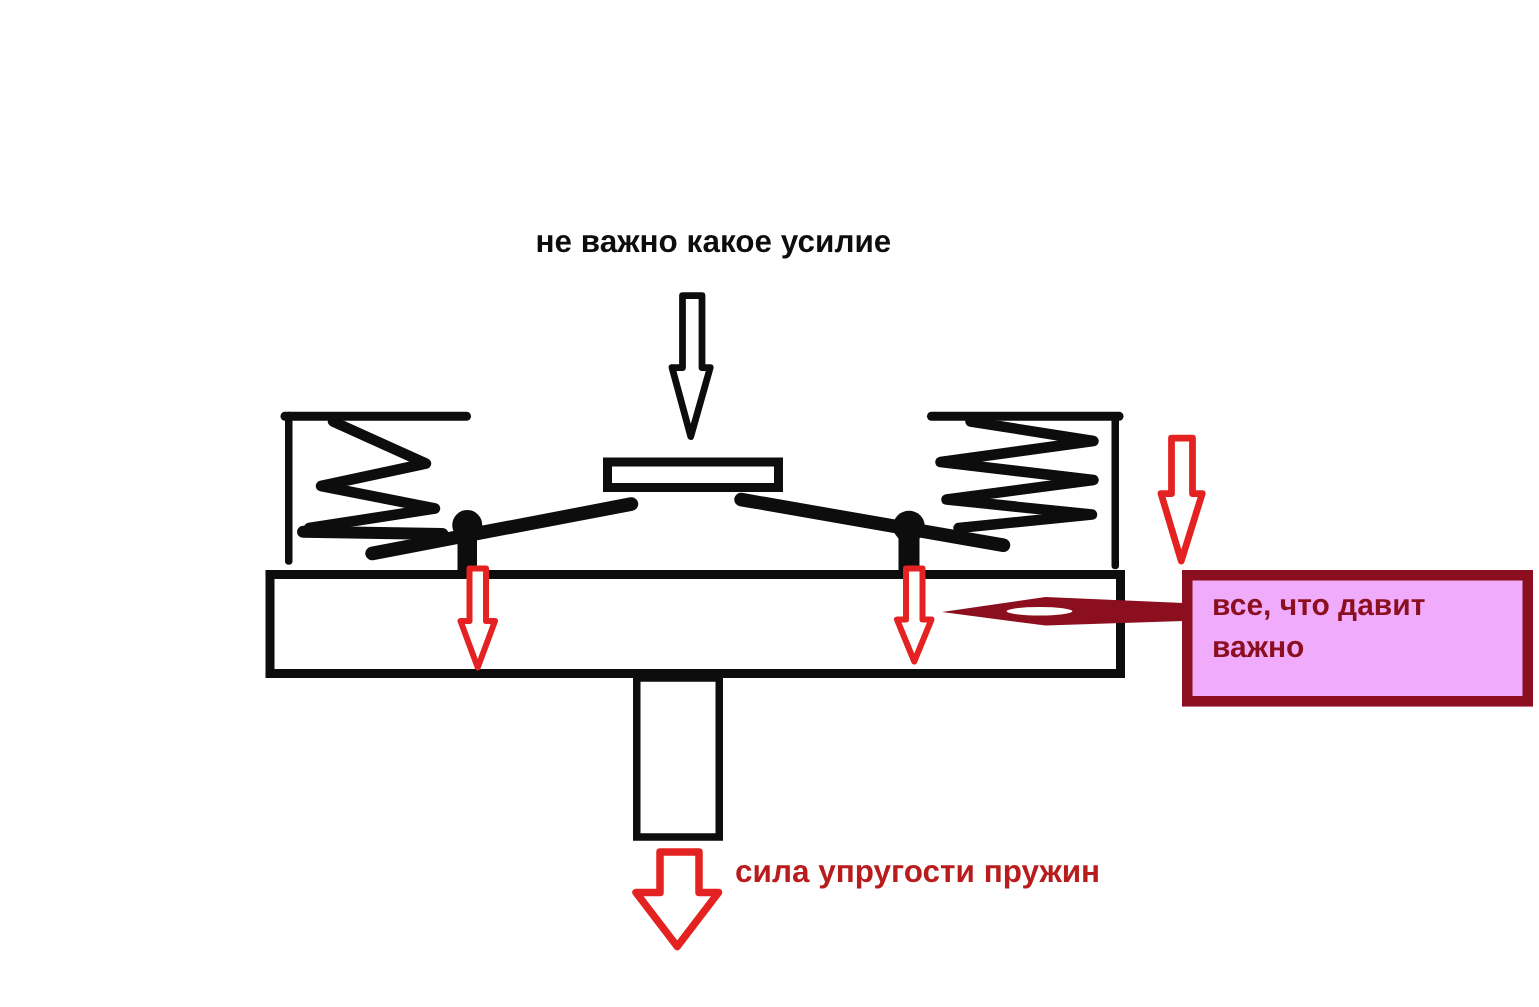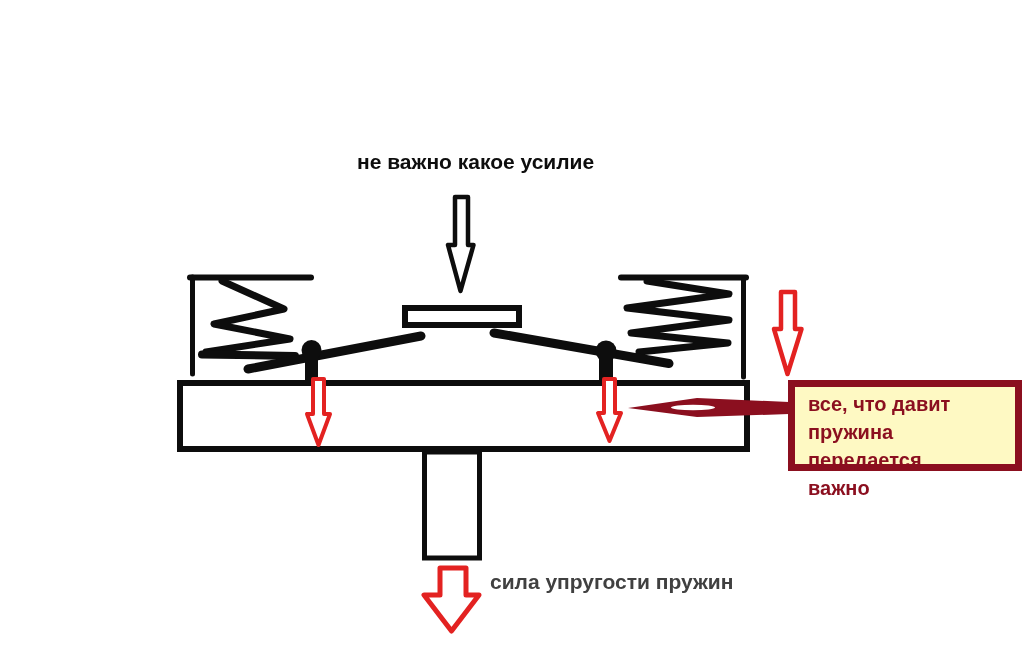--- a/index.html
+++ b/index.html
@@ -28,31 +28,31 @@
   .label.top-force {
     left: 357px;
     top: 150px;
     font-size: 21px;
     color: #0d0d0d;
   }
   .label.bottom-force {
     left: 490px;
     top: 570px;
     font-size: 21px;
-    color: #404040;
+    color: #b91c1c;
   }
   .annotation-box {
     position: absolute;
     left: 788px;
     top: 380px;
     width: 234px;
     height: 91px;
     box-sizing: border-box;
     border: 7px solid #8b0f1f;
-    background: #fef9c3;
+    background: #f0abfc;
     padding: 3px 6px 0 13px;
     color: #8b0f1f;
     font-size: 20px;
     font-weight: bold;
     line-height: 28px;
   }
 </style>
 </head>
 <body>
 
@@ -123,19 +123,18 @@
       <ellipse cx="693" cy="407.5" rx="22" ry="2.8" fill="#ffffff"></ellipse>
     </g>
 
     <g>
       <path d="M440,568 H466 V595 H479 L451.5,631 L424,595 H440 Z" fill="#ffffff" stroke="#e32221" stroke-width="5" stroke-linejoin="round"></path>
     </g>
   </svg>
 
   <div class="annotation-box">
     <div>все, что давит</div>
-    <div>пружина передается</div>
     <div>важно</div>
   </div>
 
   <div class="label bottom-force">сила упругости пружин</div>
 
 </div>
 
 </body></html>

